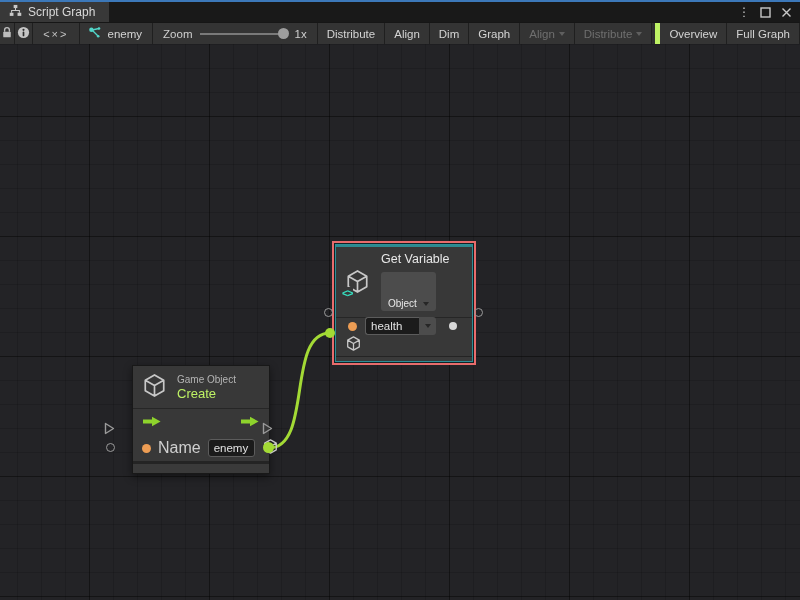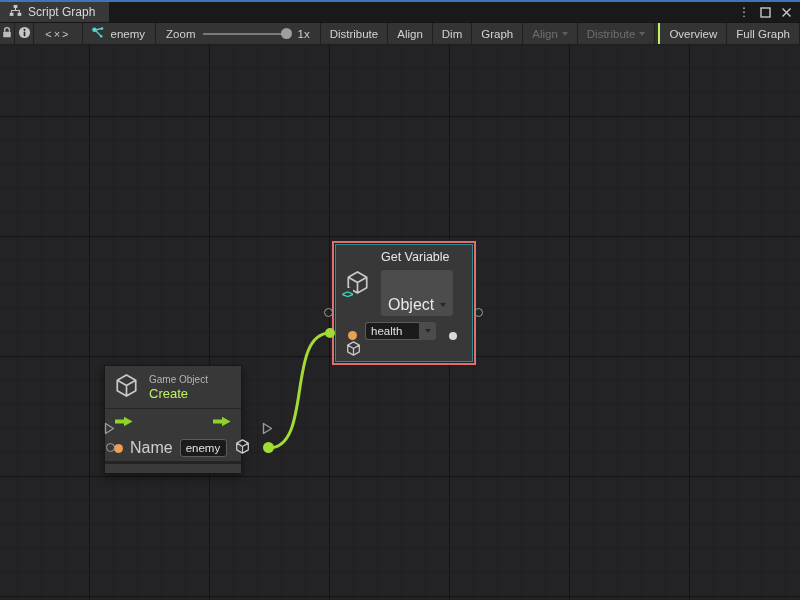--- a/index.html
+++ b/index.html
@@ -30,21 +30,21 @@
                border-right:1px solid #1f1f1f; }
   .zoom-label { color:#cfcfcf; }
   .slider { position:relative; width:86px; height:10px; }
   .slider-track { position:absolute; top:4px; left:0; right:0; height:2px; background:#7a7a7a; }
   .slider-handle { position:absolute; top:-1px; right:-3px; width:11px; height:11px;
                    border-radius:50%; background:#9e9e9e; }
   .zoom-value { color:#cfcfcf; }
   .tb-btn { display:flex; align-items:center; gap:4px; padding:0 9px; background:#343434;
             border-right:1px solid #1f1f1f; color:#d4d4d4; white-space:nowrap; cursor:default; }
   .tb-btn.disabled { color:#6f6f6f;text-align:right; }
-  .tb-btn.group-gap { margin-left:3px; border-left:2px solid #bef264;justify-content:center; }
+  .tb-btn.group-gap { margin-left:3px; border-left:5px solid #bef264;justify-content:center; }
   .caret-down { width:0; height:0; border-left:3.5px solid transparent;
                 border-right:3.5px solid transparent; border-top:4.5px solid #9a9a9a; }
   .tb-btn.disabled .caret-down { border-top-color:#5f5f5f; }
 
   
   .canvas { position:relative; flex:1; background-color:#232326; overflow:hidden;
     background-image:
       linear-gradient(to right, rgba(0,0,0,0.35) 1px, transparent 1px),
       linear-gradient(to bottom, rgba(0,0,0,0.35) 1px, transparent 1px),
       linear-gradient(to right, rgba(0,0,0,0.14) 1px, transparent 1px),
@@ -64,39 +64,39 @@
               display:flex; flex-direction:column; }
   .gv-strip { height:6px; background:#2b8a90; }
   .gv-header { display:flex; align-items:center; gap:9px; padding:5px 8px 6px 8px; }
   .cube-wrap { position:relative; width:28px; height:28px; flex:none; }
   .gv-tealcode { position:absolute; left:-3px; bottom:-3px; background:#383838; color:#35e2c2;
                  font-weight:bold; font-size:10.5px; letter-spacing:-1px; padding:0 1px; }
   .gv-col { display:flex; flex-direction:column; gap:6px; }
   .gv-title { font-size:12.5px; color:#e8e8e8; }
   .select-btn { display:inline-flex; align-items:center; gap:6px; background:#4c4c4c;
                 border-radius:3px; padding:2px 7px; width:max-content; }
-  .select-btn span { font-size:16px; color:#e8e8e8;margin-top:24px; }
+  .select-btn span { font-size:10px; color:#e8e8e8;margin-top:24px; }
   .select-btn .caret-down { border-top-color:#262626; }
-  .gv-port-row { display:flex; align-items:flex-end; height:30px; padding:0 12px; }
+  .gv-port-row { display:flex; align-items:center; height:30px; padding:0 12px; }
   .dot { border-radius:50%; flex:none; }
   .dot-orange { width:9px; height:9px; background:#ed9d54; }
   .dot-light { width:8px; height:8px; background:#d8d8d8; }
   .field-group { display:flex; margin-left:8px; }
   .node-input { width:54px; height:18px; background:#1b1b1b; border:1px solid #5c5c5c;
                 border-right:none; border-radius:3px 0 0 3px; color:#e2e2e2; font-size:11.5px;
                 padding:0 5px; font-family:"Liberation Sans", sans-serif; outline:none; }
   .dd-btn { width:17px; height:18px; background:#4c4c4c; border-radius:0 3px 3px 0;
             display:flex; align-items:center; justify-content:center; }
   .dd-btn .caret-down { border-top-color:#262626; }
   .gv-cube-row { height:22px; padding-left:9px; display:flex; align-items:center; }
   .footer-sep { height:2px; background:#242424; }
   .node-footer { height:12px; background:#3a3a3a; }
 
   
-  .node-create { left:104px; top:321px; width:138px; border:1px solid #181818;
+  .node-create { left:132px; top:321px; width:138px; border:1px solid #181818;
                  display:flex; flex-direction:column; cursor:move; }
   .cr-header { display:flex; align-items:center; gap:9px; padding:0 8px; height:42px; }
   .cr-col { display:flex; flex-direction:column; gap:1px; }
   .cr-category { font-size:10px; color:#b4b4b4; }
   .cr-title { font-size:13px; color:#bef264; }
   .cr-flow-row { height:26px; display:flex; align-items:center; justify-content:space-between;
                  padding:0 9px; }
   .cr-name-row { height:26px; display:flex; align-items:center; gap:7px; padding:0 9px; }
   .cr-name-label { font-size:16px; color:#cfcfcf; }
   .cr-input { width:47px; border-right:1px solid #5c5c5c; border-radius:3px; }

